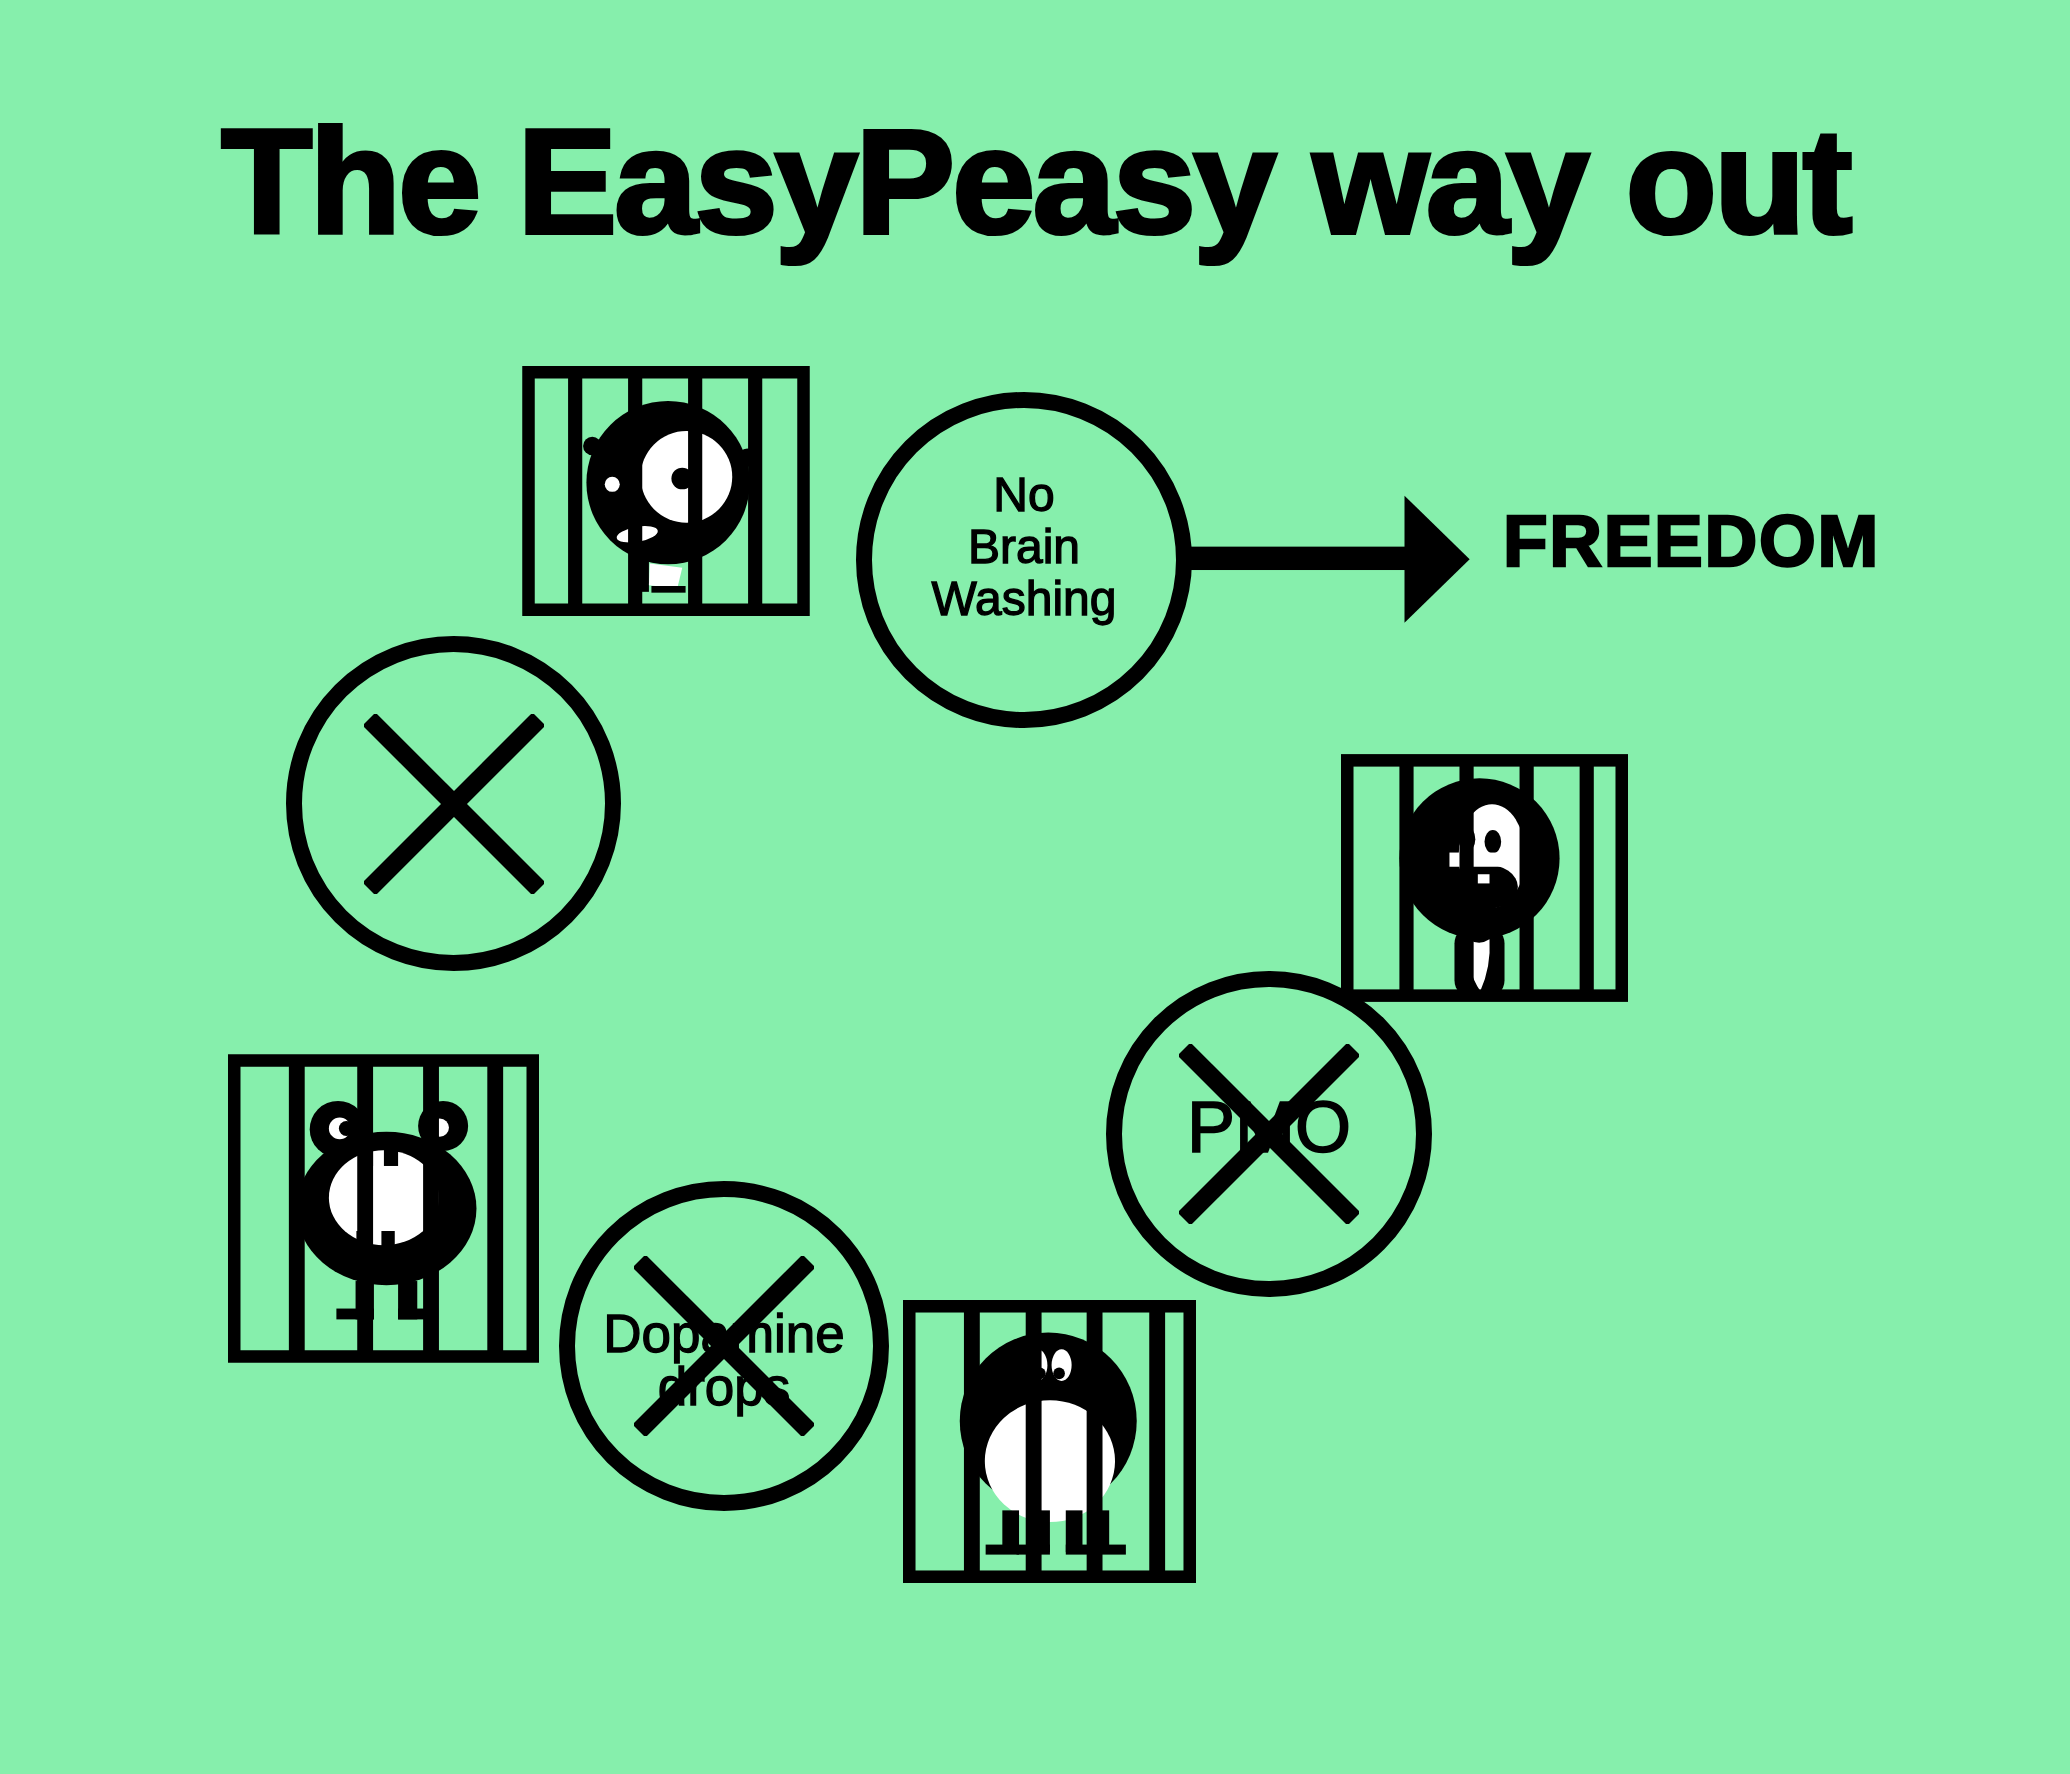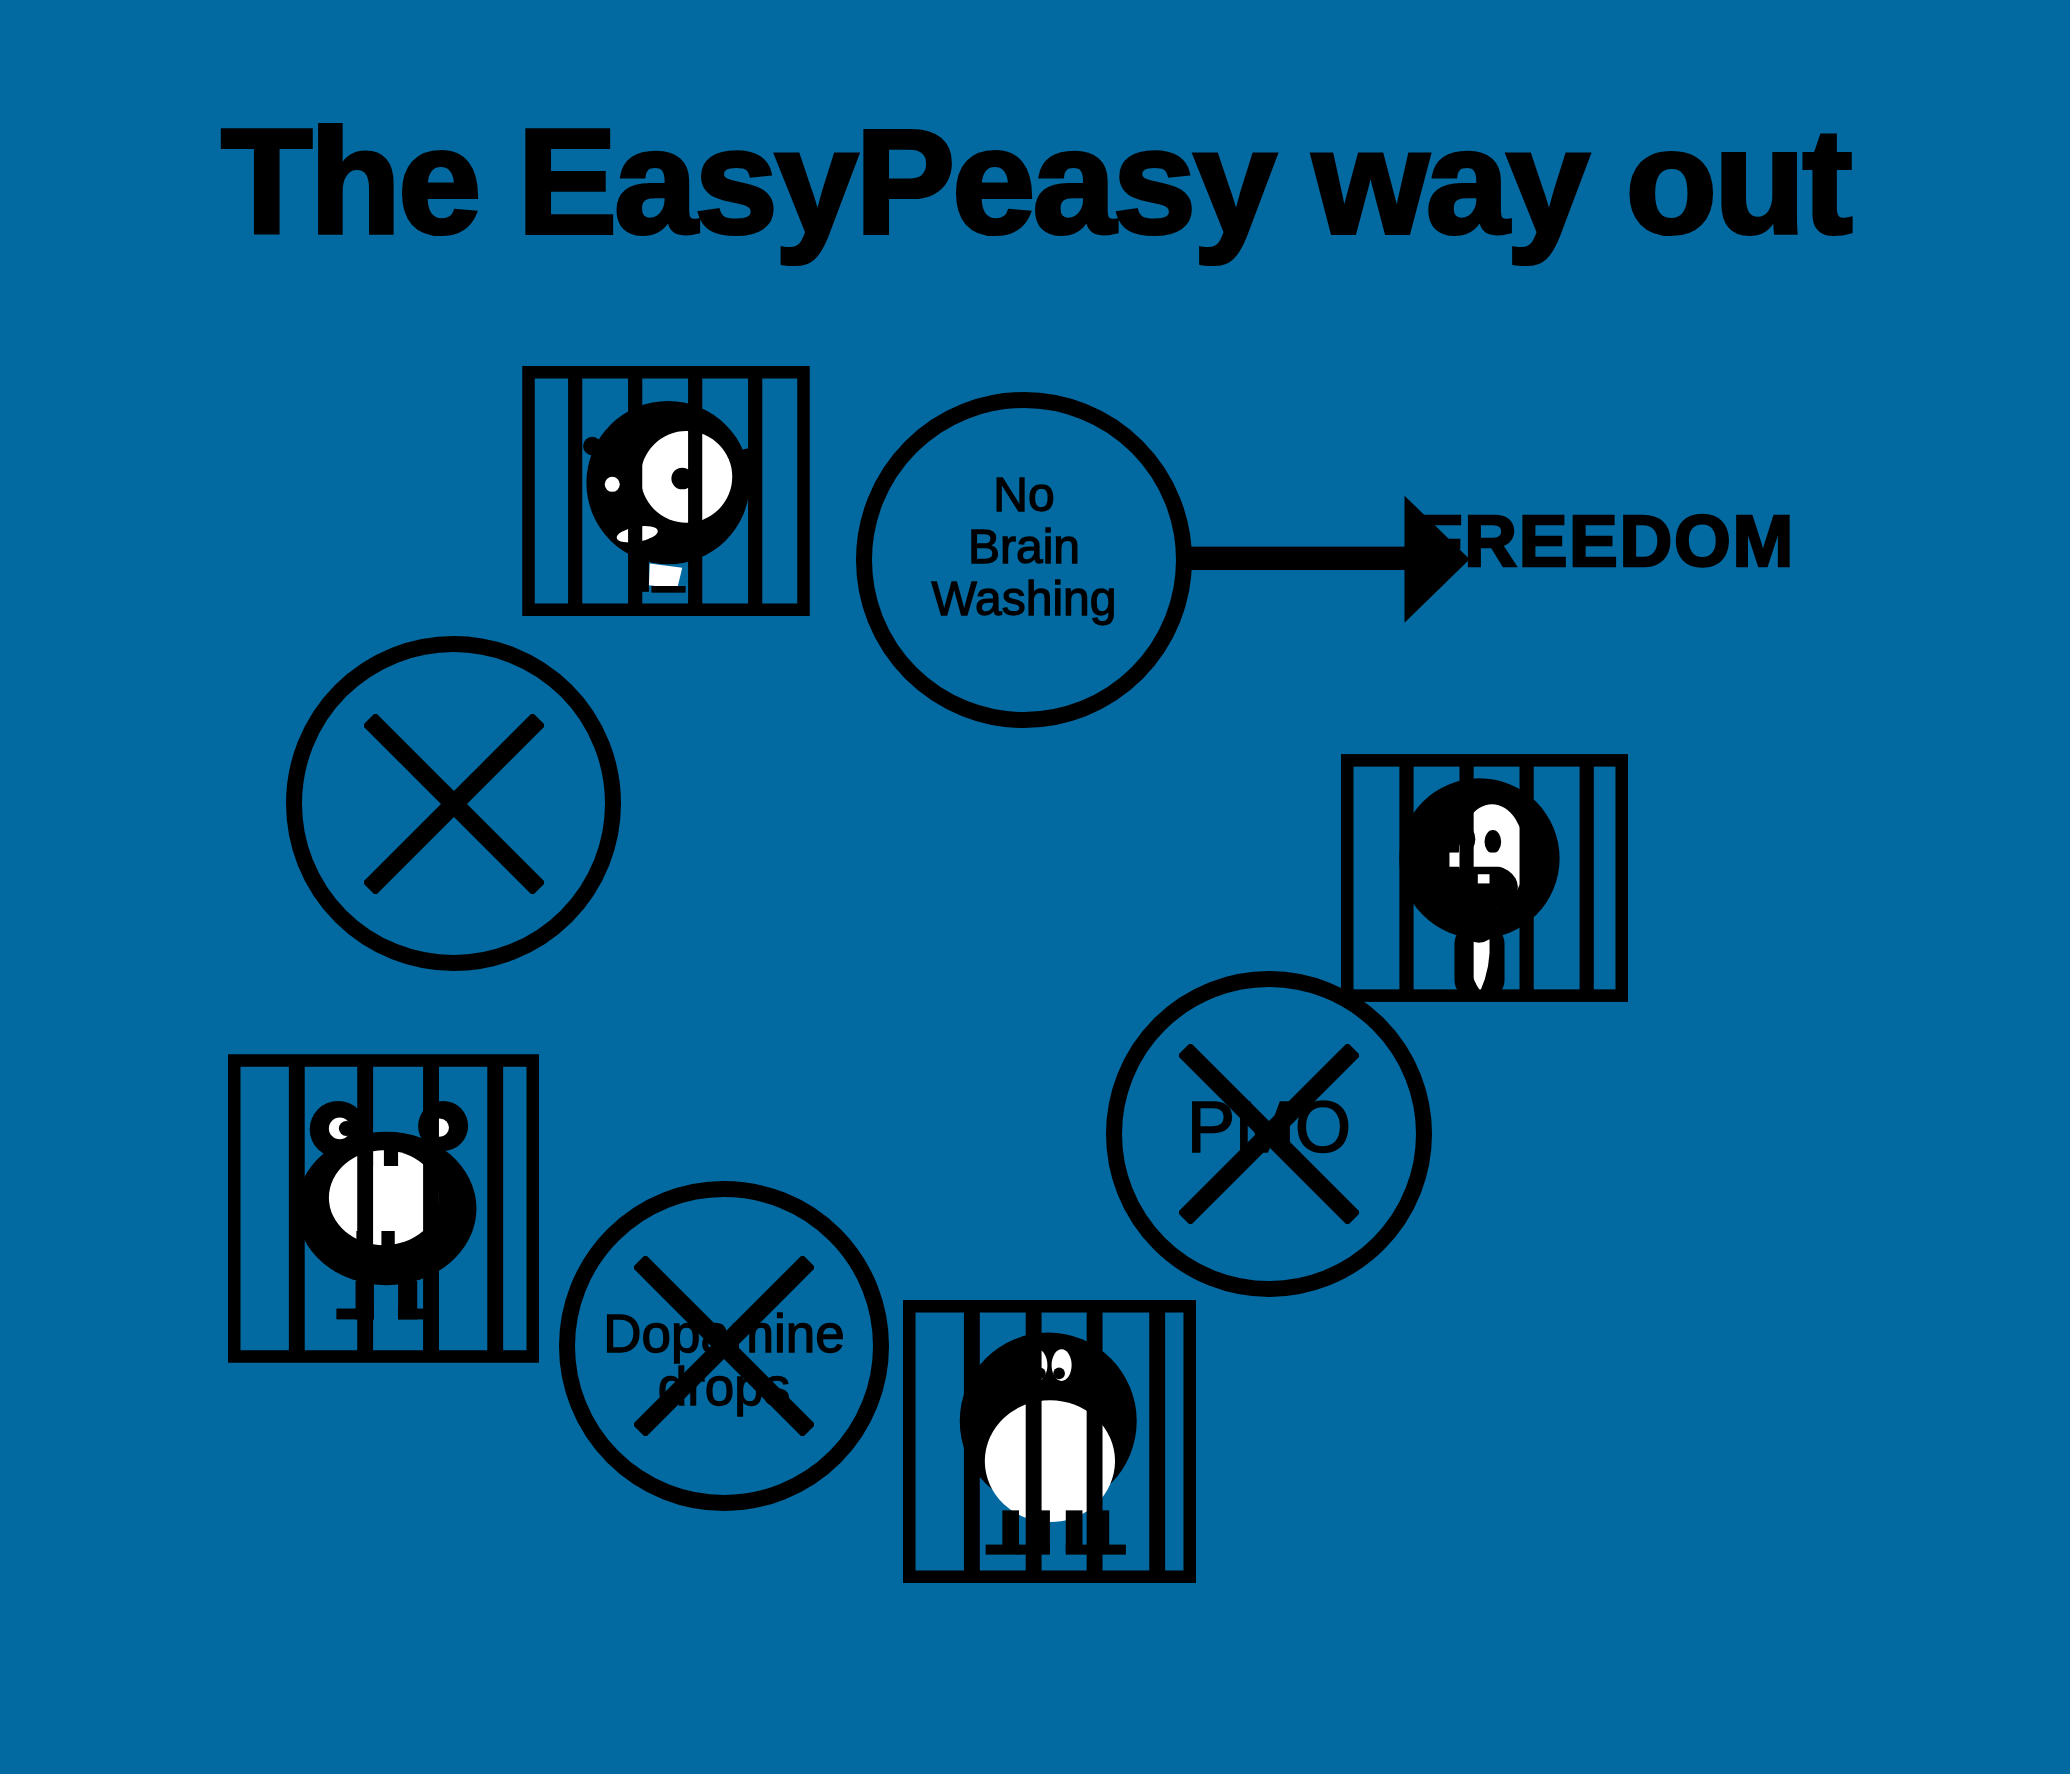--- a/index.html
+++ b/index.html
@@ -1,20 +1,20 @@
 <!DOCTYPE html>
 <html style="font-size:13.4px"><head>
 <meta charset="utf-8">
 <style>
   html, body { margin: 0; padding: 0; background: #ffffff; }
   .canvas {
     position: relative;
     width: 2071px;
     height: 1775px;
-    background: #0369a1;
+    background: #86efac;
     font-family: "Liberation Sans", sans-serif;
     color: #000;
     overflow: hidden;
   }
   .title {
     position: absolute;
     left: 0; right: 0; top: 107px;
     text-align: center;
     font-size: 149px;
     font-weight: bold;
@@ -47,21 +47,21 @@
   .n-dopamine { left: 559px; top: 1181px; width: 330px; height: 330px; }
   .n-dopamine .labels { font-size: 53px; line-height: 53px; transform: translateY(14px); }
   .x-mark {
     position: absolute;
     left: 50%; top: 50%;
     transform: translate(-50%, -50%);
   }
   .cage { position: absolute; }
   .freedom {
     position: absolute;
-    left: 1418px; top: 504px;
+    left: 1503px; top: 504px;
     font-size: 73px;
     font-weight: bold;
     letter-spacing: 1.7px;
     line-height: 1;
     -webkit-text-stroke: 2.5px #000;
     white-space: nowrap;
   }
   .arrow { position: absolute; left: 1189px; top: 493px; }
   svg { display: block; }
 </style>

